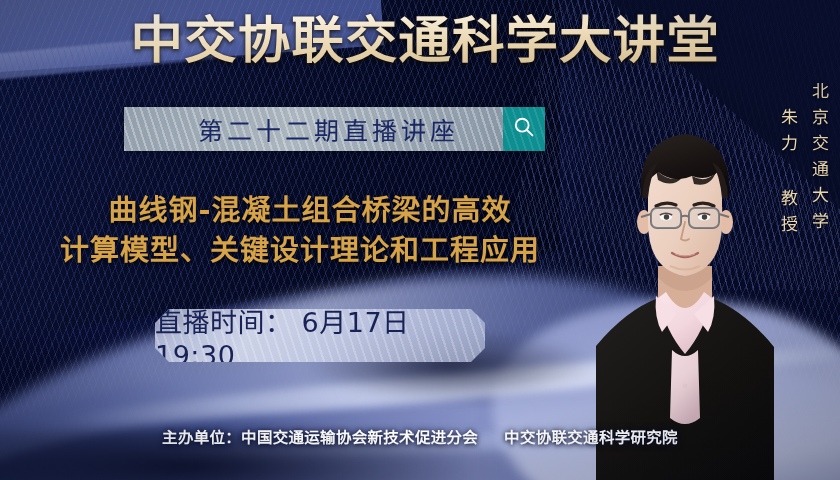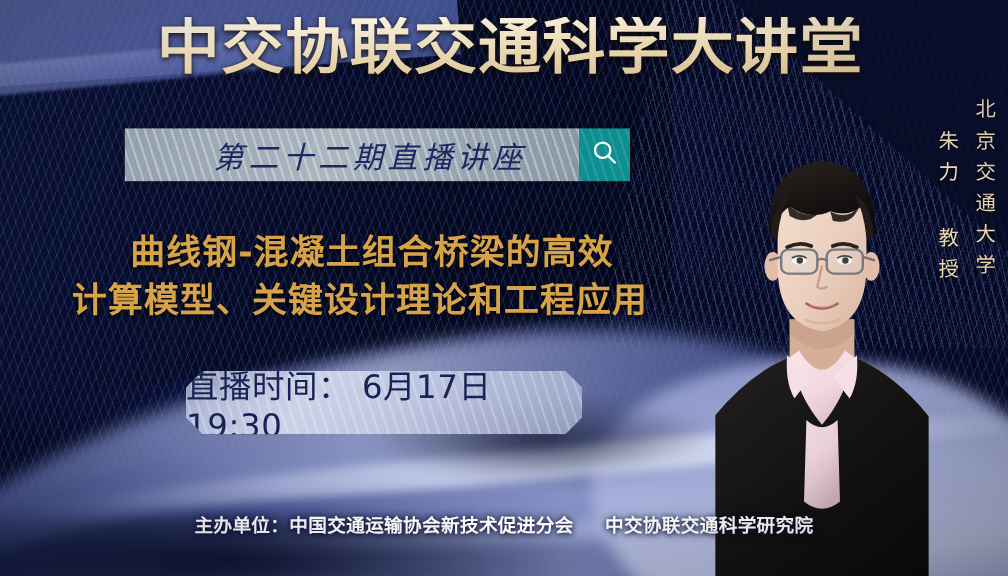--- a/index.html
+++ b/index.html
@@ -170,25 +170,24 @@
     background-clip:text;
     color:transparent;
     -webkit-text-fill-color:transparent;
     filter:drop-shadow(0 2px 2px rgba(0,0,0,.55)) drop-shadow(0 0 1px rgba(40,30,10,.6));
     font-family:"DejaVu Sans","Liberation Sans",sans-serif;
     transform:scaleX(1.03);
   }
 
   
   .episode-bar{
-    position:absolute; left:104px; top:107px;
+    position:absolute; left:124px; top:107px;
     width:421px; height:44px;
     display:flex; align-items:stretch;
     box-shadow:0 1px 5px rgba(0,0,0,.35);
-    font-style:italic;
   }
   .episode-bar-label{
     position:relative;
     flex:1;
     background:linear-gradient(105deg,rgba(176,190,198,.82) 0%,rgba(196,208,214,.86) 45%,rgba(168,184,196,.8) 100%);
     overflow:hidden;
     display:flex; align-items:center; justify-content:center;
   }
   .episode-bar-label::after{
     content:"";

